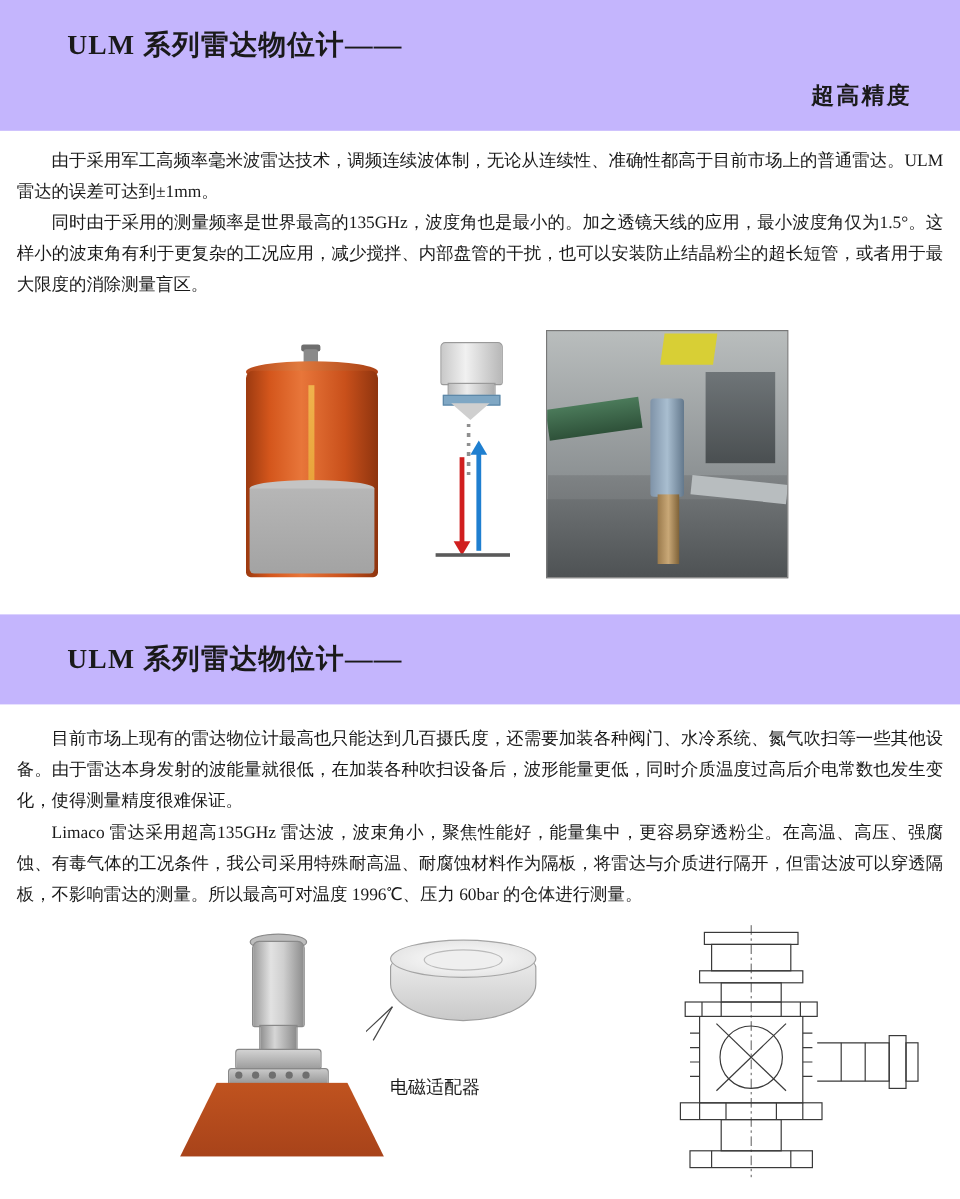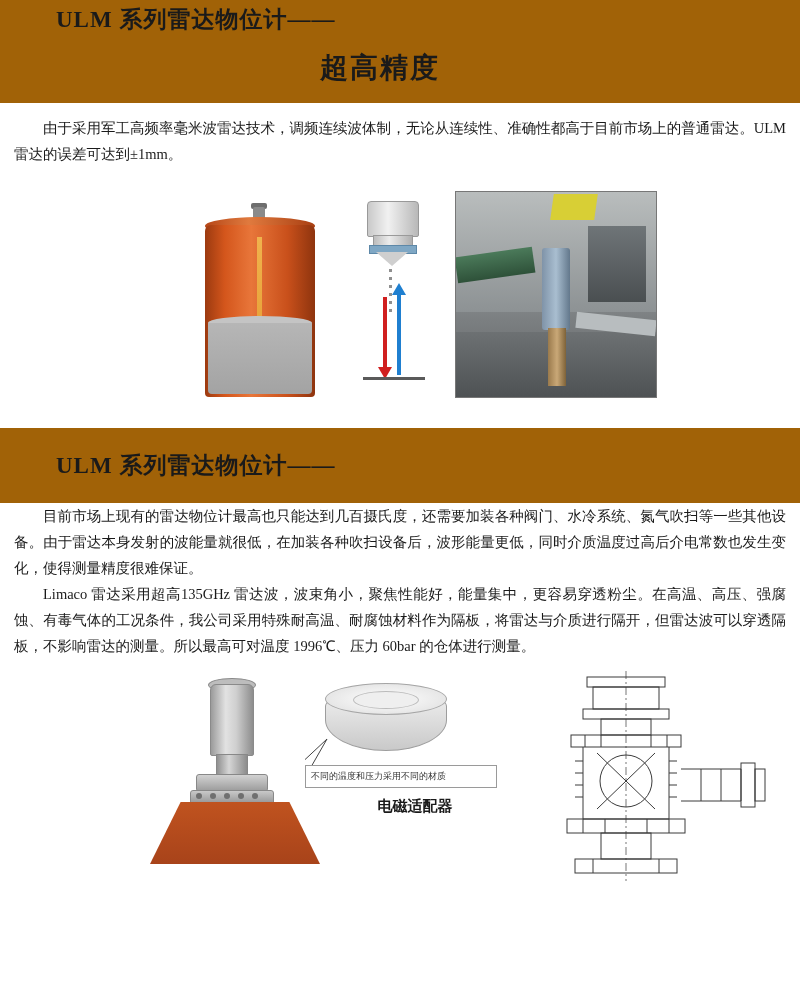--- a/index.html
+++ b/index.html
@@ -16,36 +16,36 @@
     position: relative;
   }
   .page {
     width: 800px;
     height: 999px;
     position: relative;
   }
 
   
   .banner {
-    background: #a16207;
-    padding: 4px 0 16px 0;
+    background: #c4b5fd;
+    padding: 22px 0 16px 0;
   }
   .banner-line1 {
     font-family: "Liberation Serif", serif;
     font-weight: bold;
     font-size: 23px;
     letter-spacing: 1px;
     padding-left: 56px;
   }
   .banner-line2 {
     font-family: Liberation Sans, sans-serif;
     font-weight: bold;
-    font-size: 28px;
+    font-size: 19px;
     letter-spacing: 2px;
-    text-align: center;
+    text-align: right;
     margin-top: 14px;
     padding-right: 40px;
   }
 
   
   .body-text {
     padding: 0 14px 0 14px;
     font-family: "Liberation Serif", serif;
     font-size: 14.5px;
     line-height: 26px;
@@ -354,23 +354,22 @@
     font-family: "Liberation Serif", serif;
     font-size: 9px;
     color: #333;
     padding: 4px 5px;
     background: #fff;
     line-height: 13px;
   }
   .puck-label {
     position: absolute; left: 20px; top: 118px; width: 180px;
     font-family: "Liberation Serif", serif;
-    font-weight: bold;
+    font-weight: normal;
     font-size: 15px;
-    text-align: center;
   }
   .leader {
     position: absolute; left: 0; top: 0; width: 230px; height: 200px;
     pointer-events: none;
   }
 
   
   .cad-wrap {
     position: absolute;
     left: 505px;
@@ -384,20 +383,21 @@
 
 <div class="page">
 
   <div class="banner">
     <div class="banner-line1">ULM 系列雷达物位计——</div>
     <div class="banner-line2">超高精度</div>
   </div>
 
   <div class="body-text" style="margin-top:12px;">
     <p class="indent">由于采用军工高频率毫米波雷达技术，调频连续波体制，无论从连续性、准确性都高于目前市场上的普通雷达。ULM雷达的误差可达到±1mm。</p>
+    <p class="indent">同时由于采用的测量频率是世界最高的135GHz，波度角也是最小的。加之透镜天线的应用，最小波度角仅为1.5°。这样小的波束角有利于更复杂的工况应用，减少搅拌、内部盘管的干扰，也可以安装防止结晶粉尘的超长短管，或者用于最大限度的消除测量盲区。</p>
   </div>
 
   <div class="figs1">
 
     <div class="tank-wrap">
       <div class="tank-nozzle-cap"></div>
       <div class="tank-nozzle"></div>
       <div class="tank-top"></div>
       <div class="tank-body"></div>
       <div class="tank-beam"></div>
@@ -425,21 +425,21 @@
       <div class="ph-duct"></div>
       <div class="ph-device"></div>
       <div class="ph-col"></div>
     </div>
   </div>
 
   <div class="banner" style="margin-top:22px; padding-top:22px; padding-bottom:22px;">
     <div class="banner-line1">ULM 系列雷达物位计——</div>
   </div>
 
-  <div class="body-text" style="">
+  <div class="body-text" style="margin-top:16px;">
     <p class="indent">目前市场上现有的雷达物位计最高也只能达到几百摄氏度，还需要加装各种阀门、水冷系统、氮气吹扫等一些其他设备。由于雷达本身发射的波能量就很低，在加装各种吹扫设备后，波形能量更低，同时介质温度过高后介电常数也发生变化，使得测量精度很难保证。</p>
     <p class="indent">Limaco 雷达采用超高135GHz 雷达波，波束角小，聚焦性能好，能量集中，更容易穿透粉尘。在高温、高压、强腐蚀、有毒气体的工况条件，我公司采用特殊耐高温、耐腐蚀材料作为隔板，将雷达与介质进行隔开，但雷达波可以穿透隔板，不影响雷达的测量。所以最高可对温度 1996℃、压力 60bar 的仓体进行测量。</p>
   </div>
 
   <div class="figs2">
 
     <div class="lens-wrap">
       <div class="lens-cap"></div>
       <div class="lens-head"></div>
       <div class="lens-neck"></div>
@@ -454,21 +454,20 @@
     </div>
 
     <div class="puck-wrap">
       <svg class="leader" viewBox="0 0 230 200">
         <line x1="22" y1="60" x2="-40" y2="118" stroke="#444" stroke-width="1"></line>
         <line x1="22" y1="60" x2="6" y2="88" stroke="#444" stroke-width="1"></line>
       </svg>
       <div class="puck"></div>
       <div class="puck-top"></div>
       <div class="puck-inner"></div>
-      <div class="puck-note">不同的温度和压力采用不同的材质</div>
       <div class="puck-label">电磁适配器</div>
     </div>
 
     <div class="cad-wrap">
       <svg viewBox="0 0 290 215" width="290" height="215">
         <g stroke="#3a3a3a" fill="none" stroke-width="1">
 
           <rect x="82" y="8" width="78" height="10"></rect>
           <rect x="88" y="18" width="66" height="22"></rect>
           <rect x="78" y="40" width="86" height="10"></rect>

